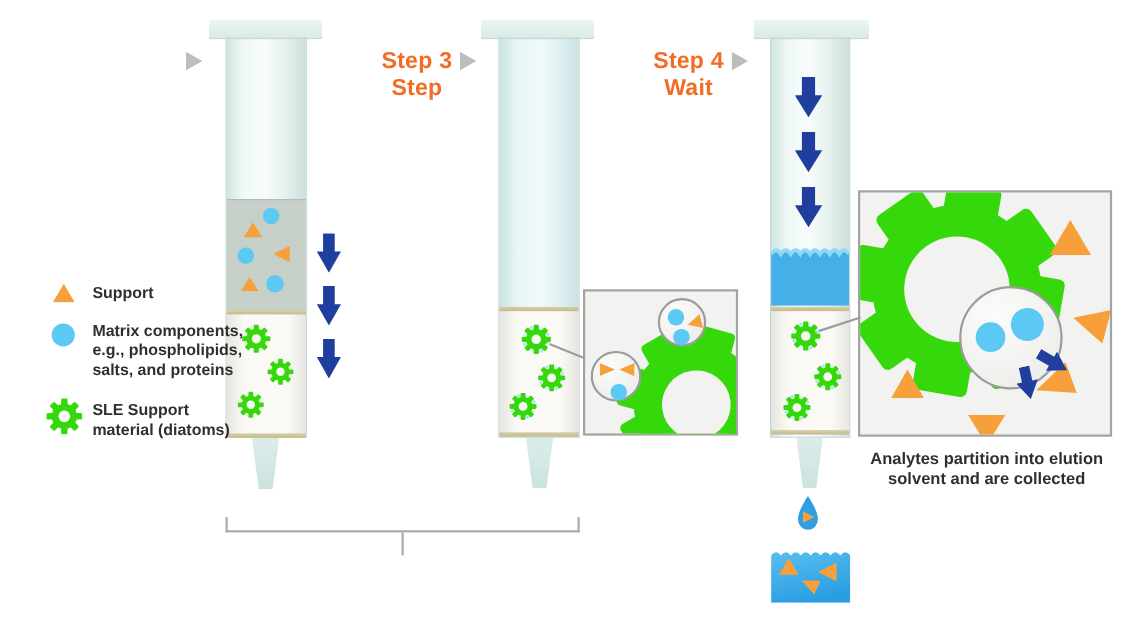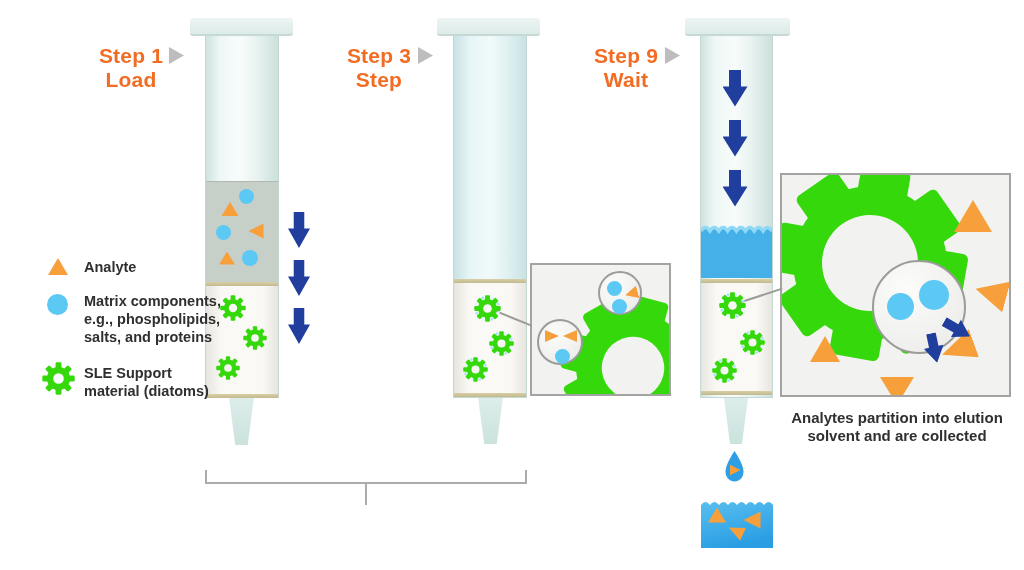--- a/index.html
+++ b/index.html
@@ -37,34 +37,30 @@
   .lg{position:absolute;left:84px;color:var(--text-dark);font-weight:bold;font-size:14.5px;
       line-height:18px;white-space:pre-line;}
   .bracket{border-left:2px solid var(--bracket-gray);border-right:2px solid var(--bracket-gray);
            border-bottom:2px solid var(--bracket-gray);box-sizing:border-box;}
 </style>
 </head>
 <body>
 
 <div class="stage" id="stage">
 
-  <div class="step" style="left:92px;">
-    <div>Step 1</div>
-    <div>Load</div>
-  </div>
   <div class="abs play" style="left:169px;top:47px;width:15px;height:17px;"></div>
 
   <div class="step" style="left:340px;">
     <div>Step 3</div>
     <div>Step</div>
   </div>
   <div class="abs play" style="left:418px;top:47px;width:15px;height:17px;"></div>
 
   <div class="step" style="left:587px;">
-    <div>Step 9</div>
+    <div>Step 4</div>
     <div>Wait</div>
   </div>
   <div class="abs play" style="left:665px;top:47px;width:15px;height:17px;"></div>
 
   <div class="abs tube" style="left:205px;top:30px;width:74px;height:368px;">
     <div class="abs sample" style="left:0;right:0;top:150px;height:101px;"></div>
     <div class="abs frit" style="left:0;right:0;top:251px;height:4px;"></div>
     <div class="abs bed" style="left:0;right:0;top:255px;height:108px;"></div>
     <div class="abs frit" style="left:0;right:0;top:363px;height:4px;"></div>
   </div>
@@ -154,21 +150,21 @@
         <rect x="-13" y="-50" width="26" height="26" rx="3" transform="rotate(180)" style="fill:var(--gear-green)"></rect>
         <rect x="-13" y="-50" width="26" height="26" rx="3" transform="rotate(225)" style="fill:var(--gear-green)"></rect>
         <rect x="-13" y="-50" width="26" height="26" rx="3" transform="rotate(270)" style="fill:var(--gear-green)"></rect>
         <rect x="-13" y="-50" width="26" height="26" rx="3" transform="rotate(315)" style="fill:var(--gear-green)"></rect>
         <circle r="40" style="fill:var(--gear-green)"></circle>
         <circle r="25" style="fill:var(--inset-bg)"></circle>
       </svg>
     </div>
 
   <div class="abs tri-up" style="left:48px;top:258px;width:20px;height:17px;"></div>
-  <div class="lg" style="top:258px;">Analyte</div>
+  <div class="lg" style="top:258px;">Support</div>
   <div class="abs dot" style="left:47px;top:294px;width:21px;height:21px;"></div>
   <div class="lg" style="top:364px;width:150px;">SLE Support
 material (diatoms)</div>
   <div class="lg" style="top:292px;width:150px;">Matrix components,
 e.g., phospholipids,
 salts, and proteins</div>
 
   <div class="abs bracket" style="left:205px;top:470px;width:322px;height:14px;"></div>
   <div class="abs" style="left:365px;top:484px;height:21px;border-left:2px solid var(--bracket-gray);"></div>
   <div class="abs caption" style="left:768px;top:409px;width:258px;font-size:15px;">Analytes partition into elution

